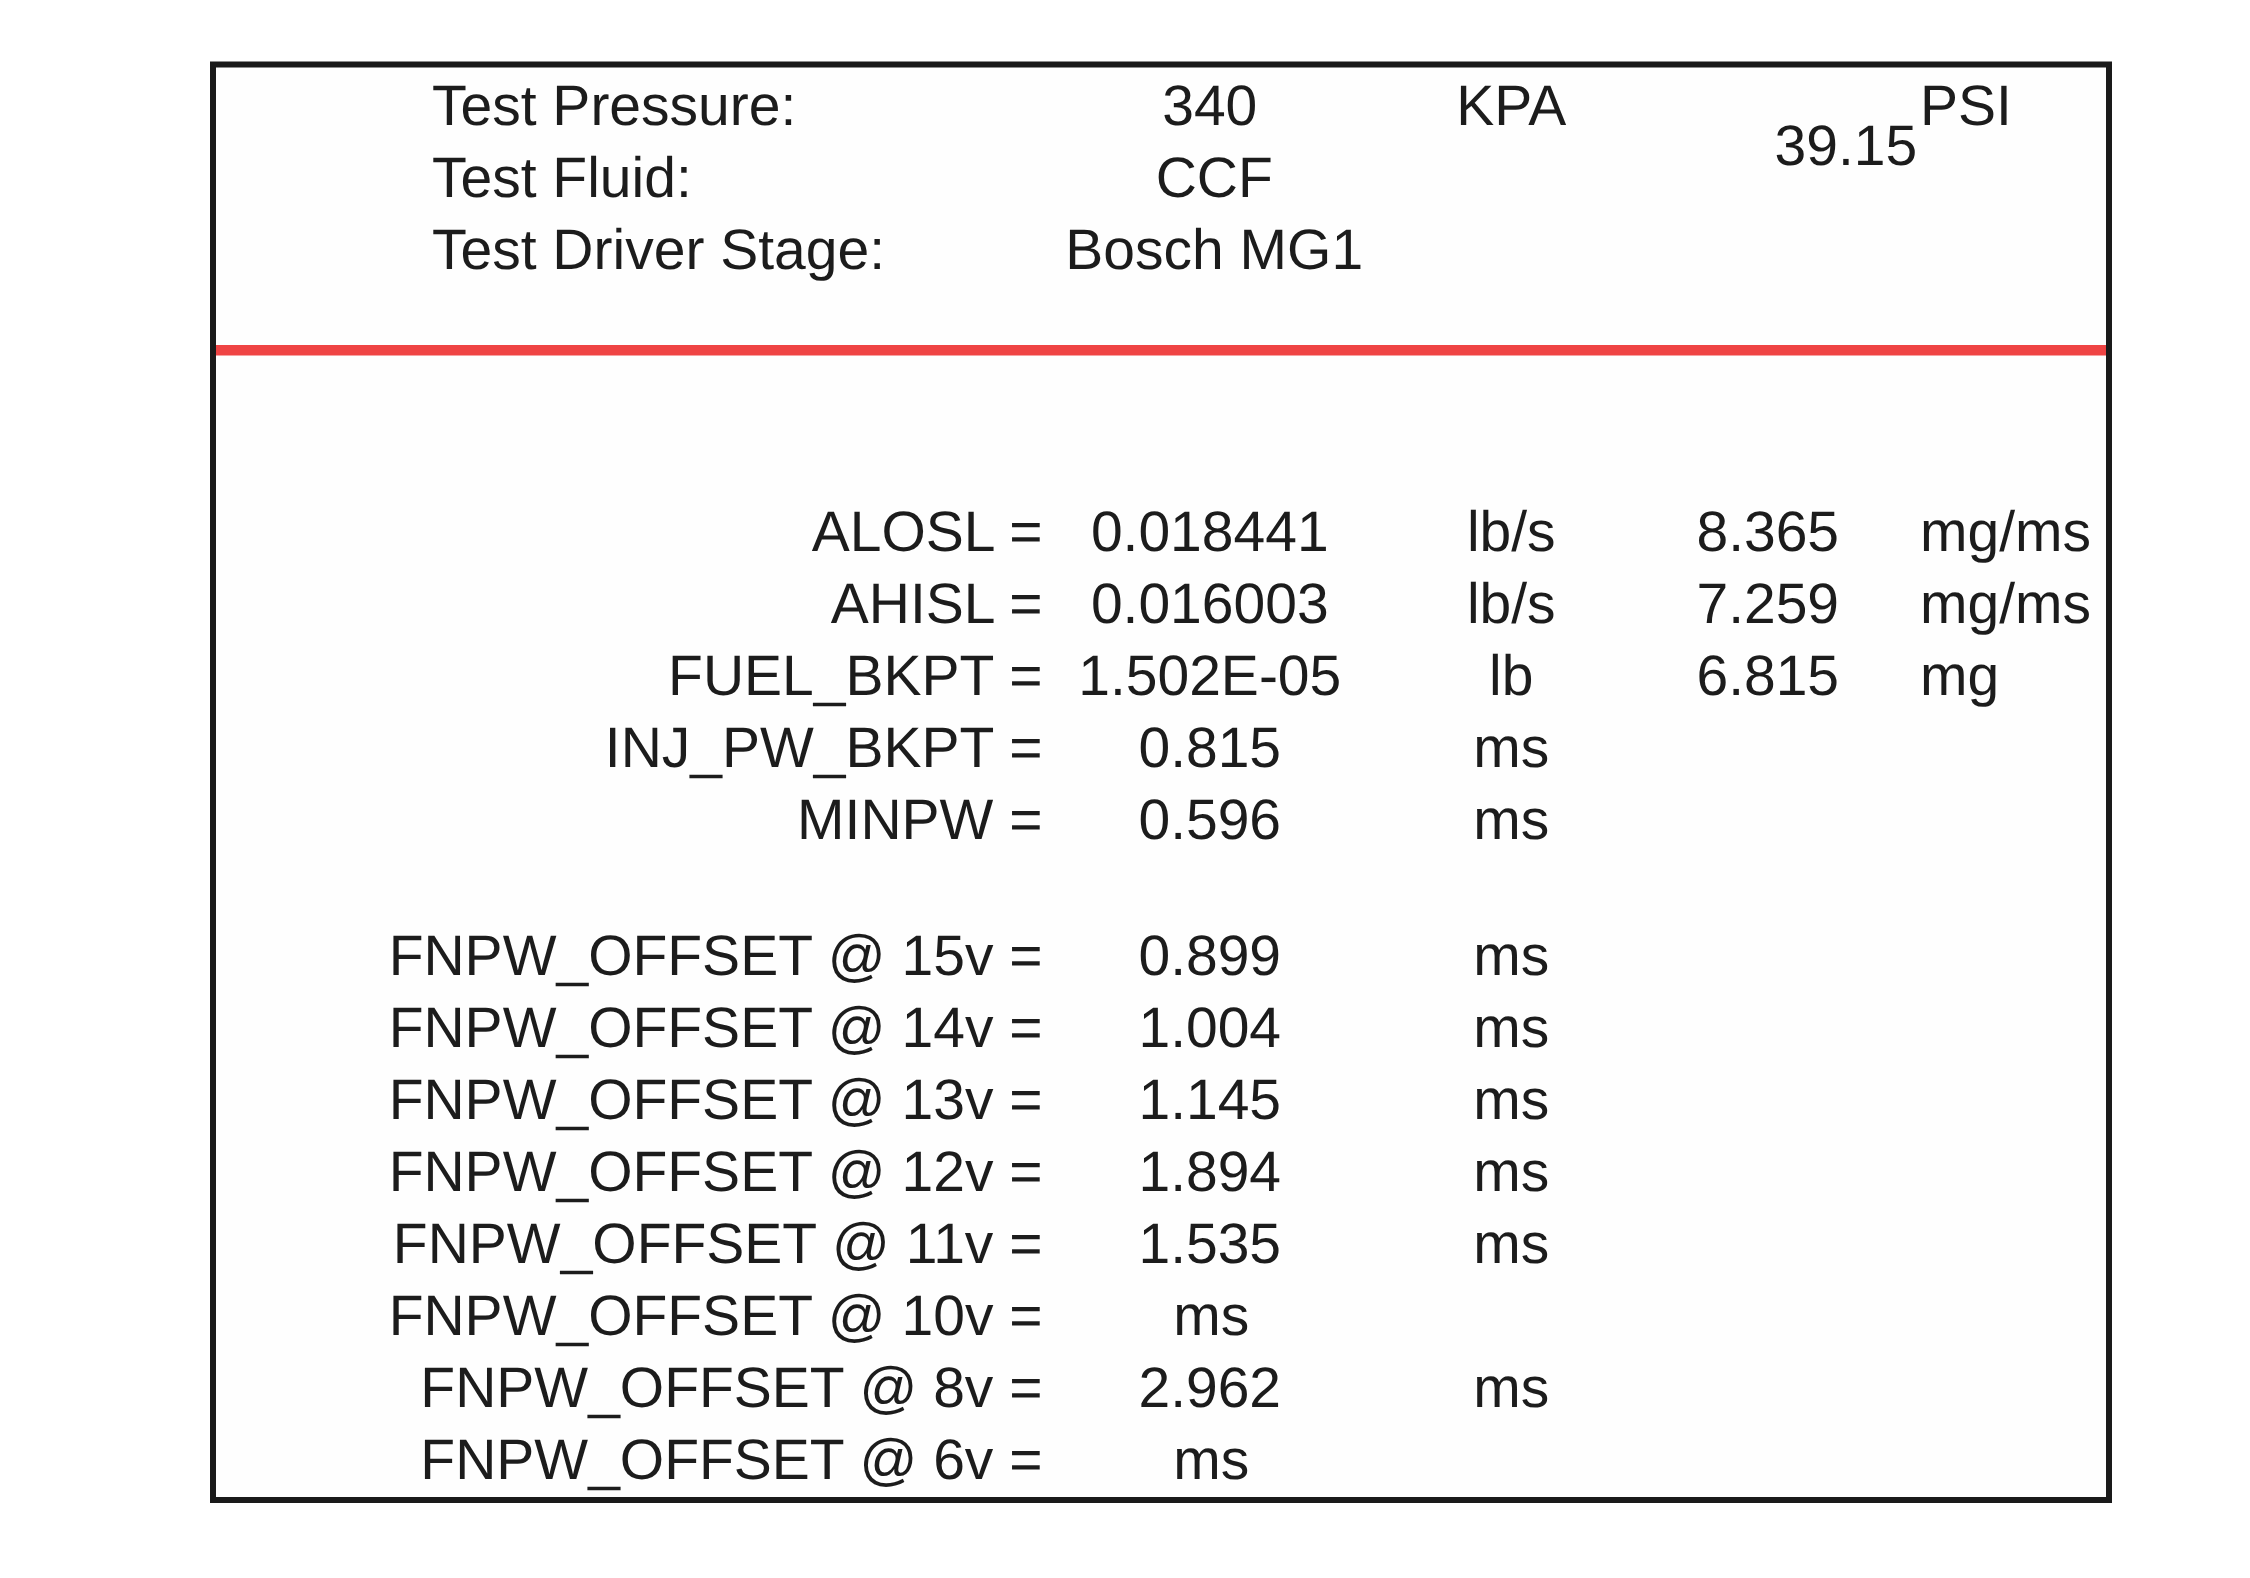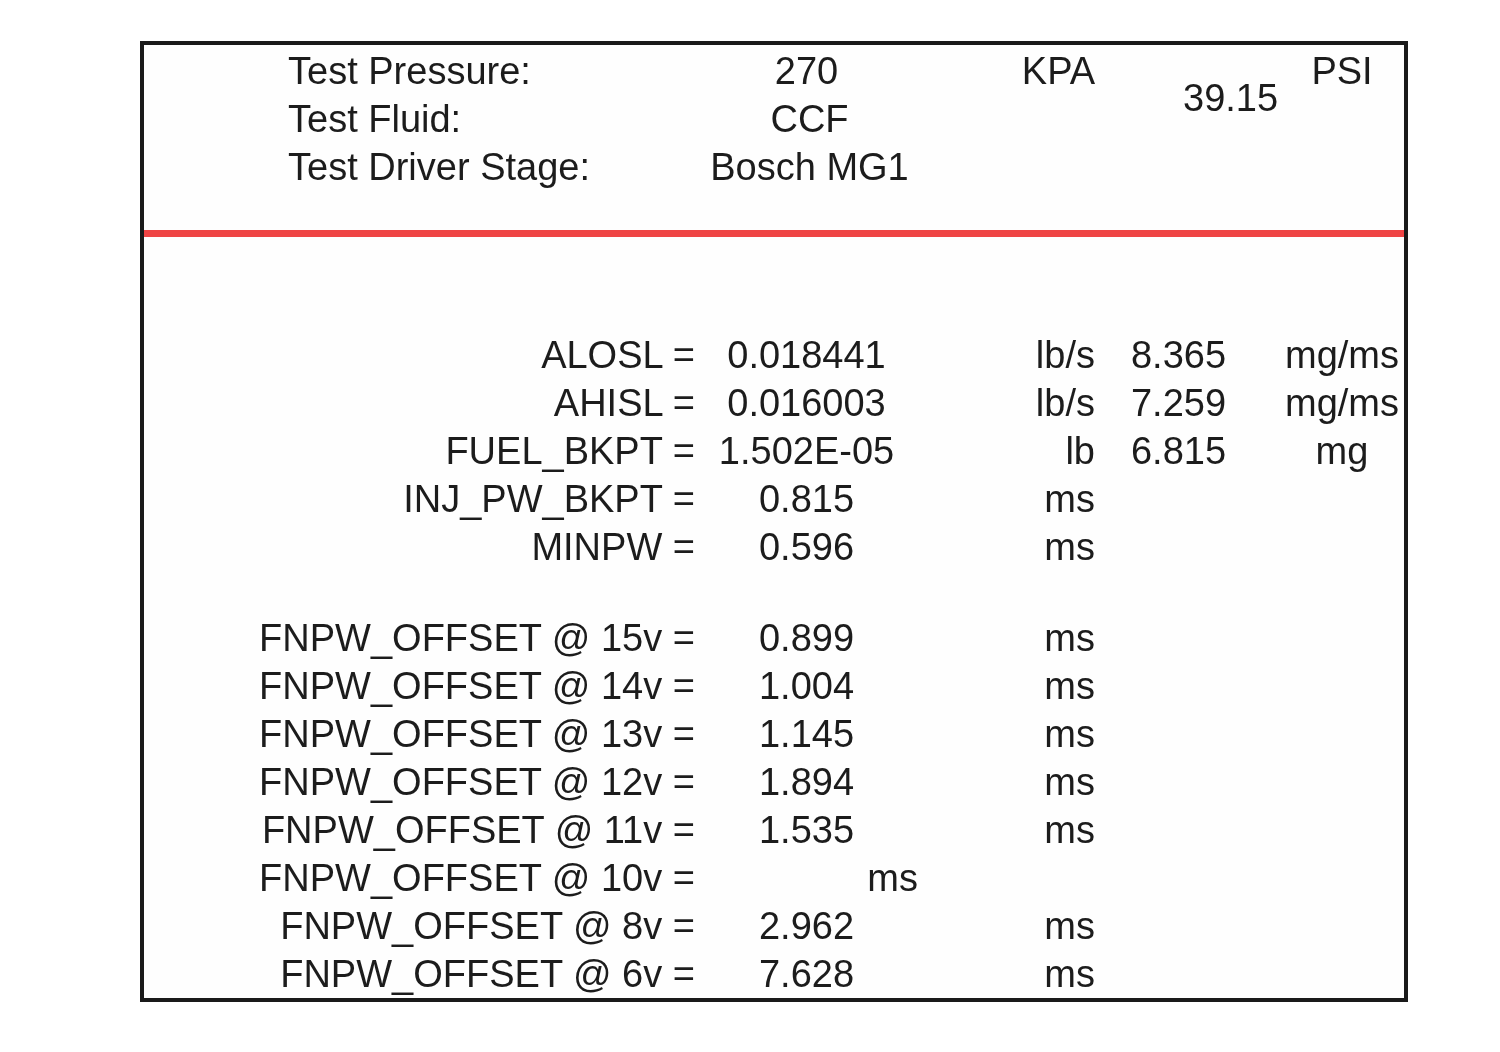--- a/index.html
+++ b/index.html
@@ -40,35 +40,35 @@
     grid-template-columns: 551px 223px 177px 167px auto;
     height: 48px;
     line-height: 48px;
     font-size: 38px;
     white-space: nowrap;
   }
   .cell-label        { text-align: right; }
   .header-section .cell-label { text-align: left; padding-left: 144px; }
   .cell-value        { text-align: center; }
   .cell-value.align-left { text-align: center; padding-left: 6px; }
-  .cell-unit         { text-align: right; padding-left: 2px; }
+  .cell-unit         { text-align: center; padding-left: 2px; }
   .cell-value2       { text-align: center; }
   .header-section .cell-value2 { padding-left: 88px; margin-top: 27px; }
-  .cell-unit2        { text-align: center; padding-left: 18px; }
+  .cell-unit2        { text-align: left; padding-left: 18px; }
   .spacer-row        { height: 43px; }
 </style>
 </head>
 <body>
 
 <div class="frame">
 
   <div class="header-section">
     <div class="row">
       <div class="cell-label">Test Pressure:</div>
-      <div class="cell-value">270</div>
+      <div class="cell-value">340</div>
       <div class="cell-unit">KPA</div>
       <div class="cell-value2">39.15</div>
       <div class="cell-unit2">PSI</div>
     </div>
     <div class="row">
       <div class="cell-label">Test Fluid:</div>
       <div class="cell-value align-left">CCF</div>
       <div class="cell-unit"></div>
       <div class="cell-value2"></div>
       <div class="cell-unit2"></div>
@@ -165,20 +165,19 @@
     </div>
     <div class="row">
       <div class="cell-label">FNPW_OFFSET @ 8v =</div>
       <div class="cell-value">2.962</div>
       <div class="cell-unit">ms</div>
       <div class="cell-value2"></div>
       <div class="cell-unit2"></div>
     </div>
     <div class="row">
       <div class="cell-label">FNPW_OFFSET @ 6v =</div>
-      <div class="cell-value">7.628</div>
       <div class="cell-unit">ms</div>
       <div class="cell-value2"></div>
       <div class="cell-unit2"></div>
     </div>
 
   </div>
 </div>
 
 </body></html>

